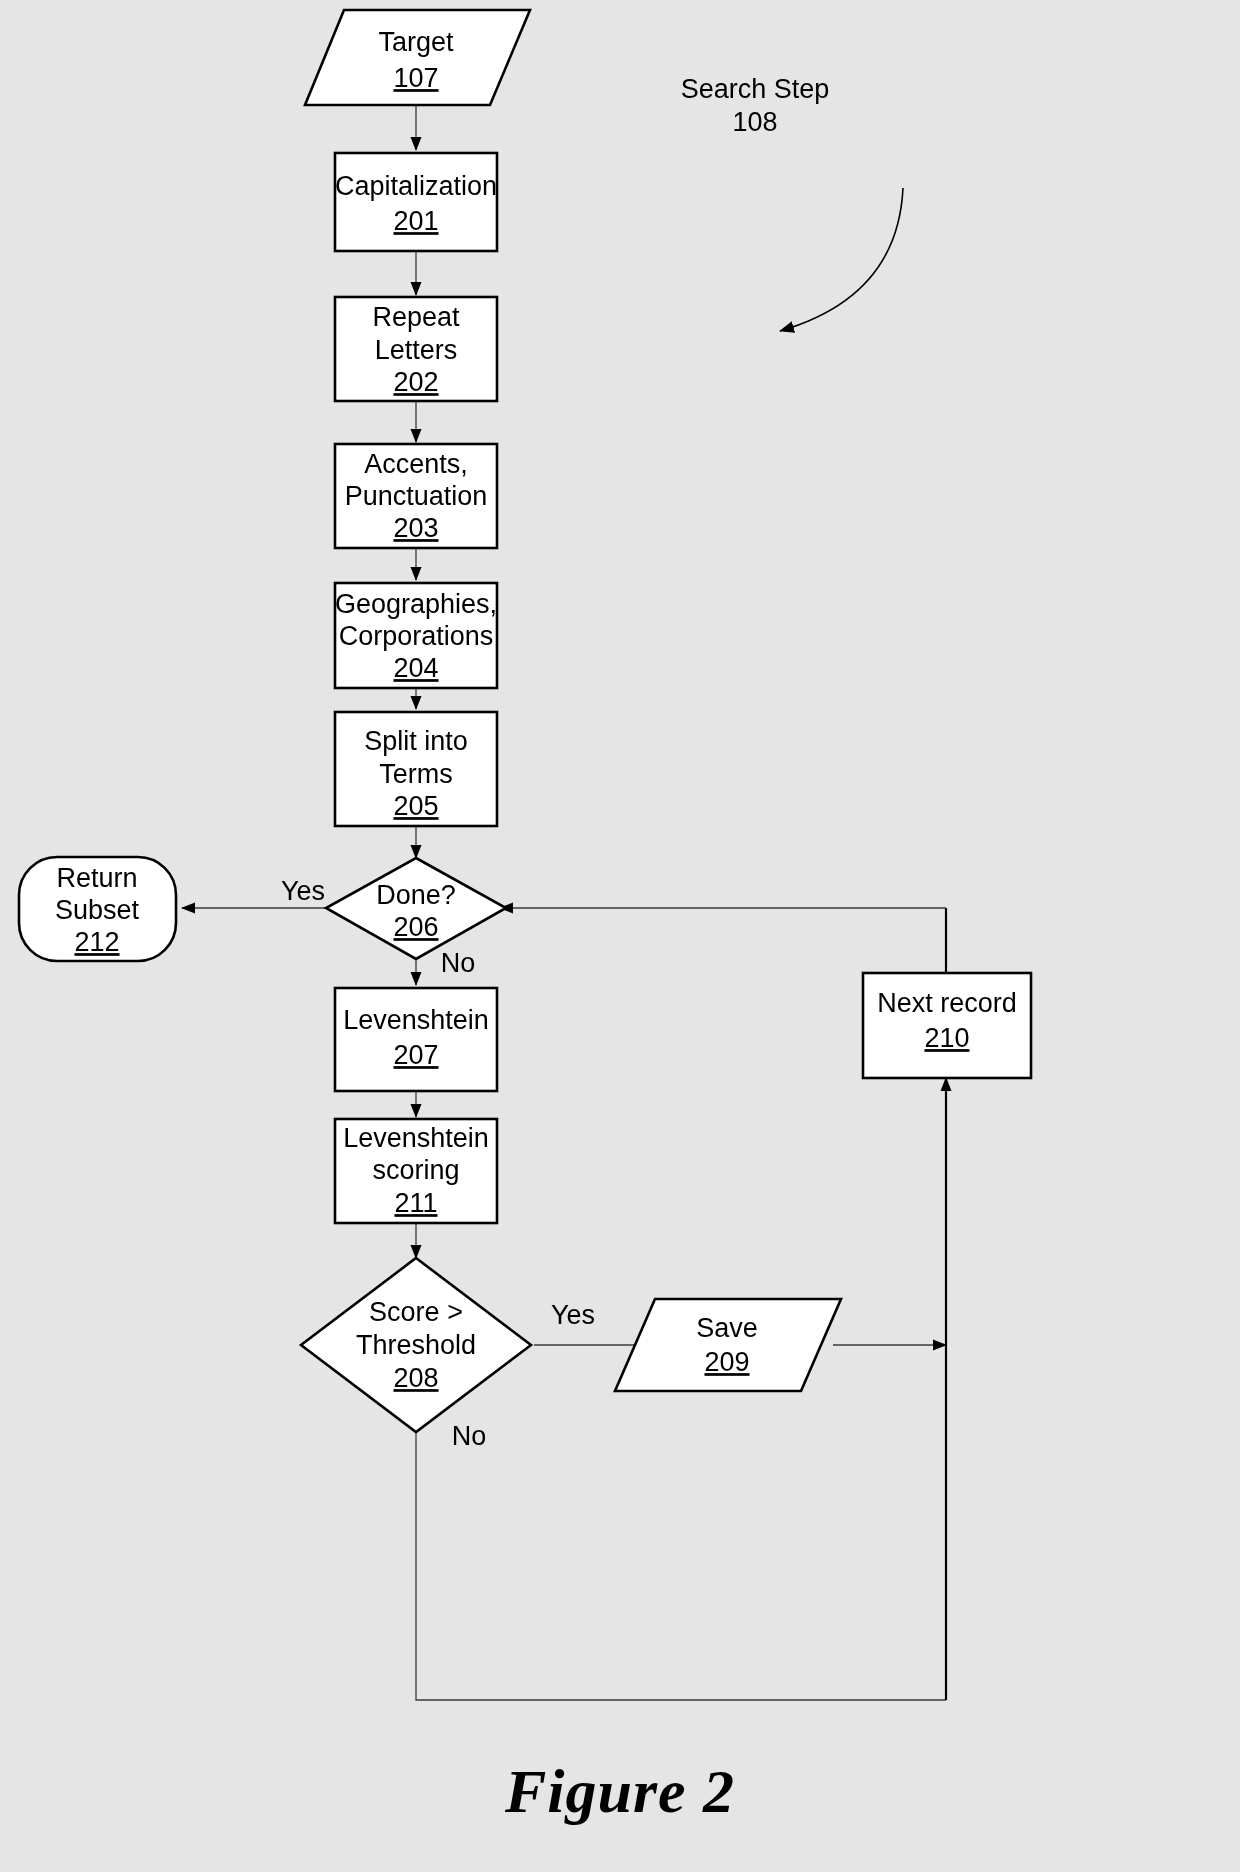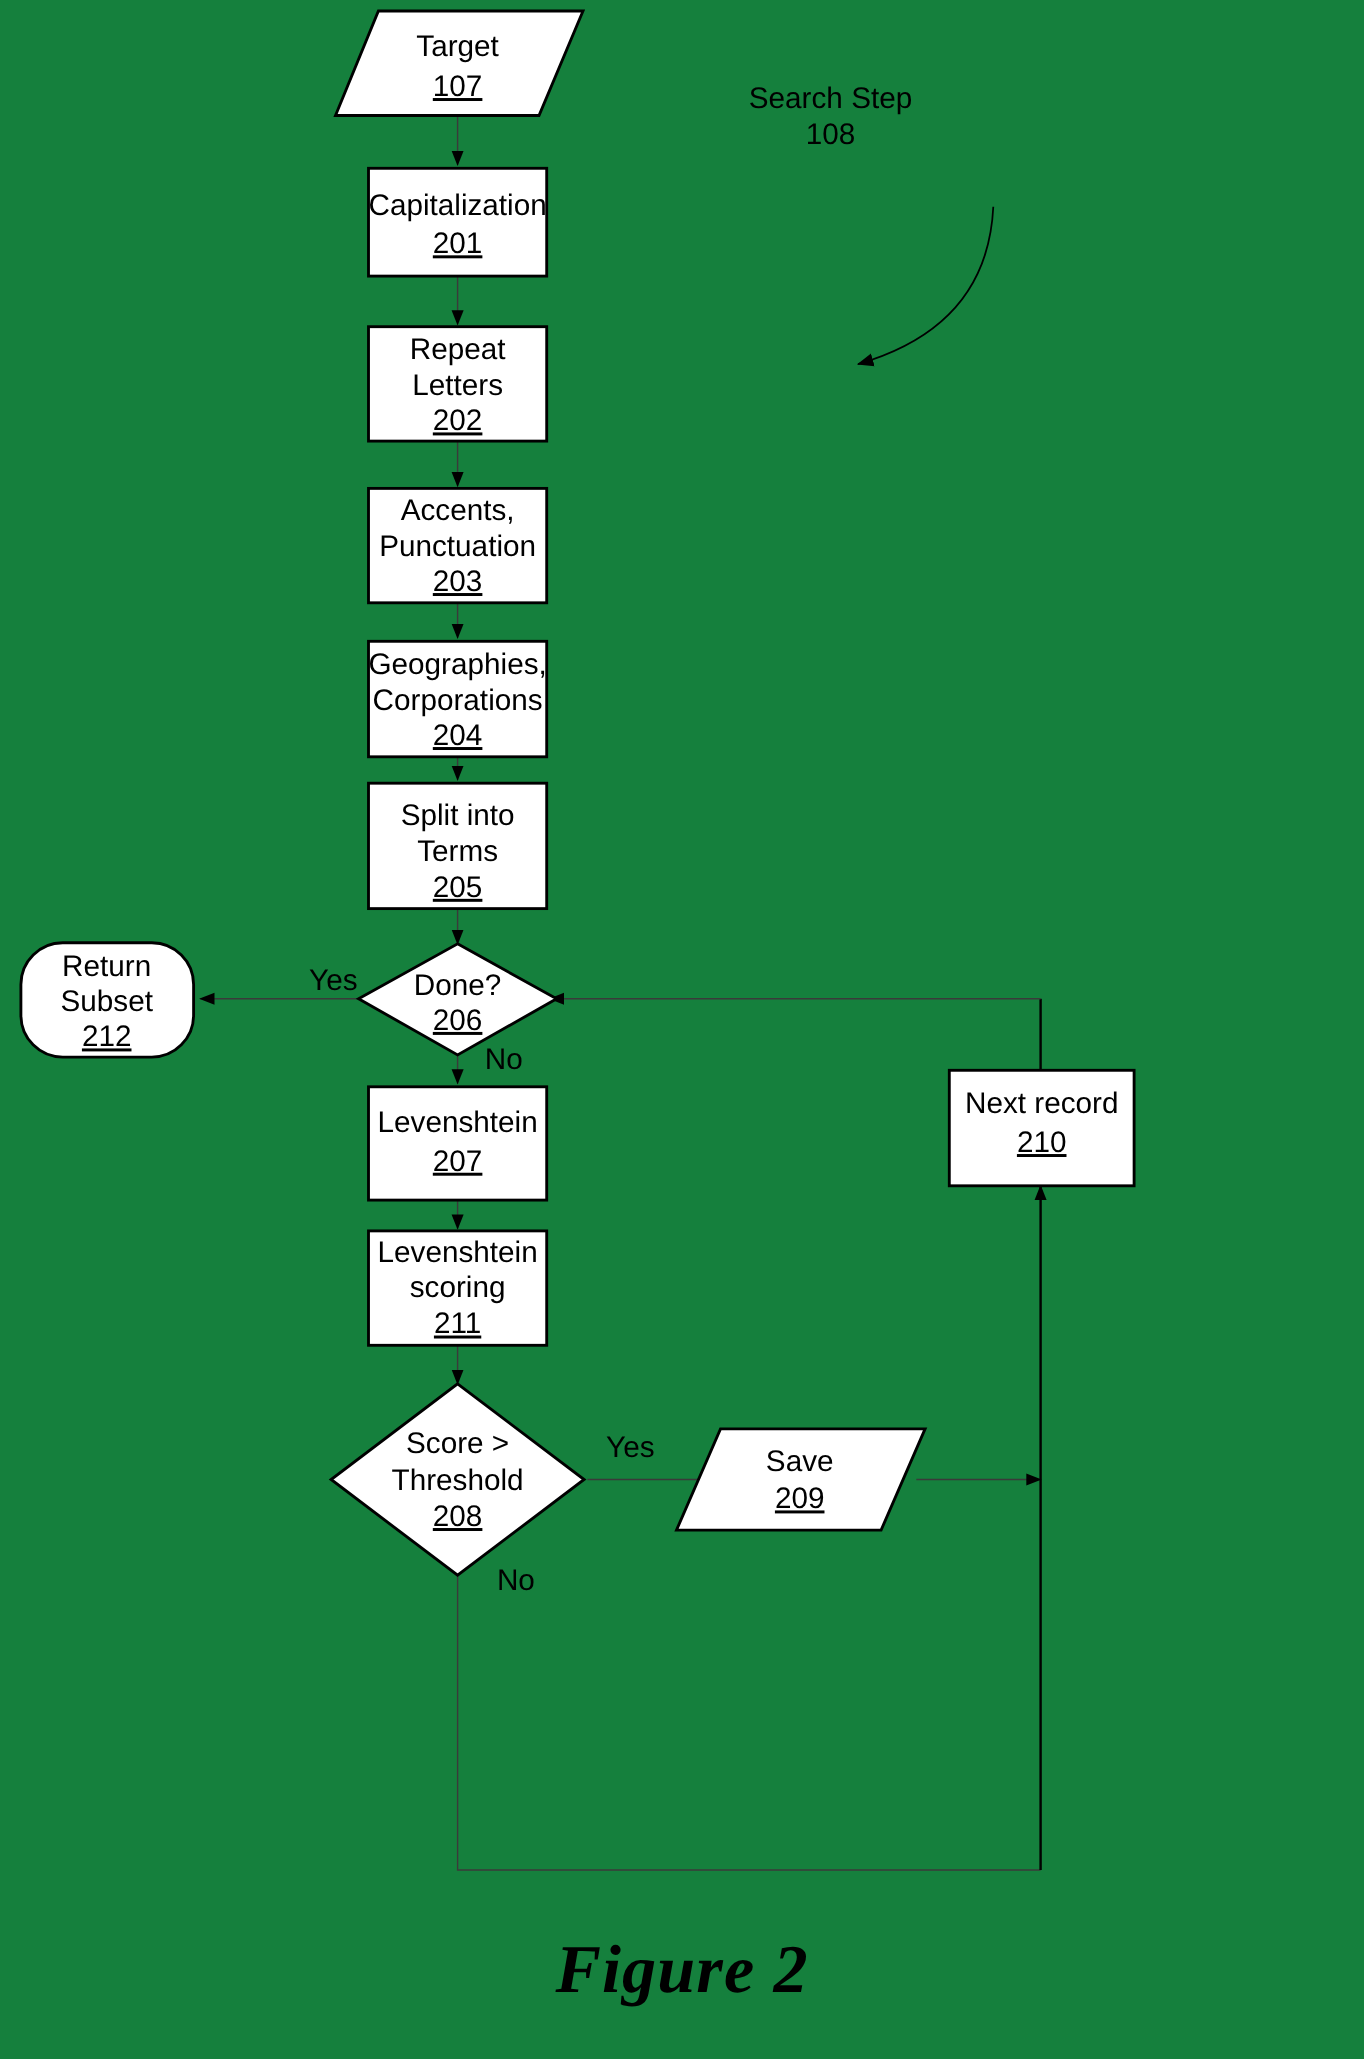--- a/index.html
+++ b/index.html
@@ -9,21 +9,21 @@
     background: #ffffff;
   }
   body {
     font-family: "Liberation Sans", sans-serif;
     color: #000000;
   }
   #page {
     position: relative;
     width: 1240px;
     height: 1872px;
-    background: #15803d;
+    background: #e5e5e5;
     overflow: hidden;
   }
   #diagram-svg {
     position: absolute;
     left: 0;
     top: 0;
     width: 1240px;
     height: 1872px;
   }
   .node-text {

